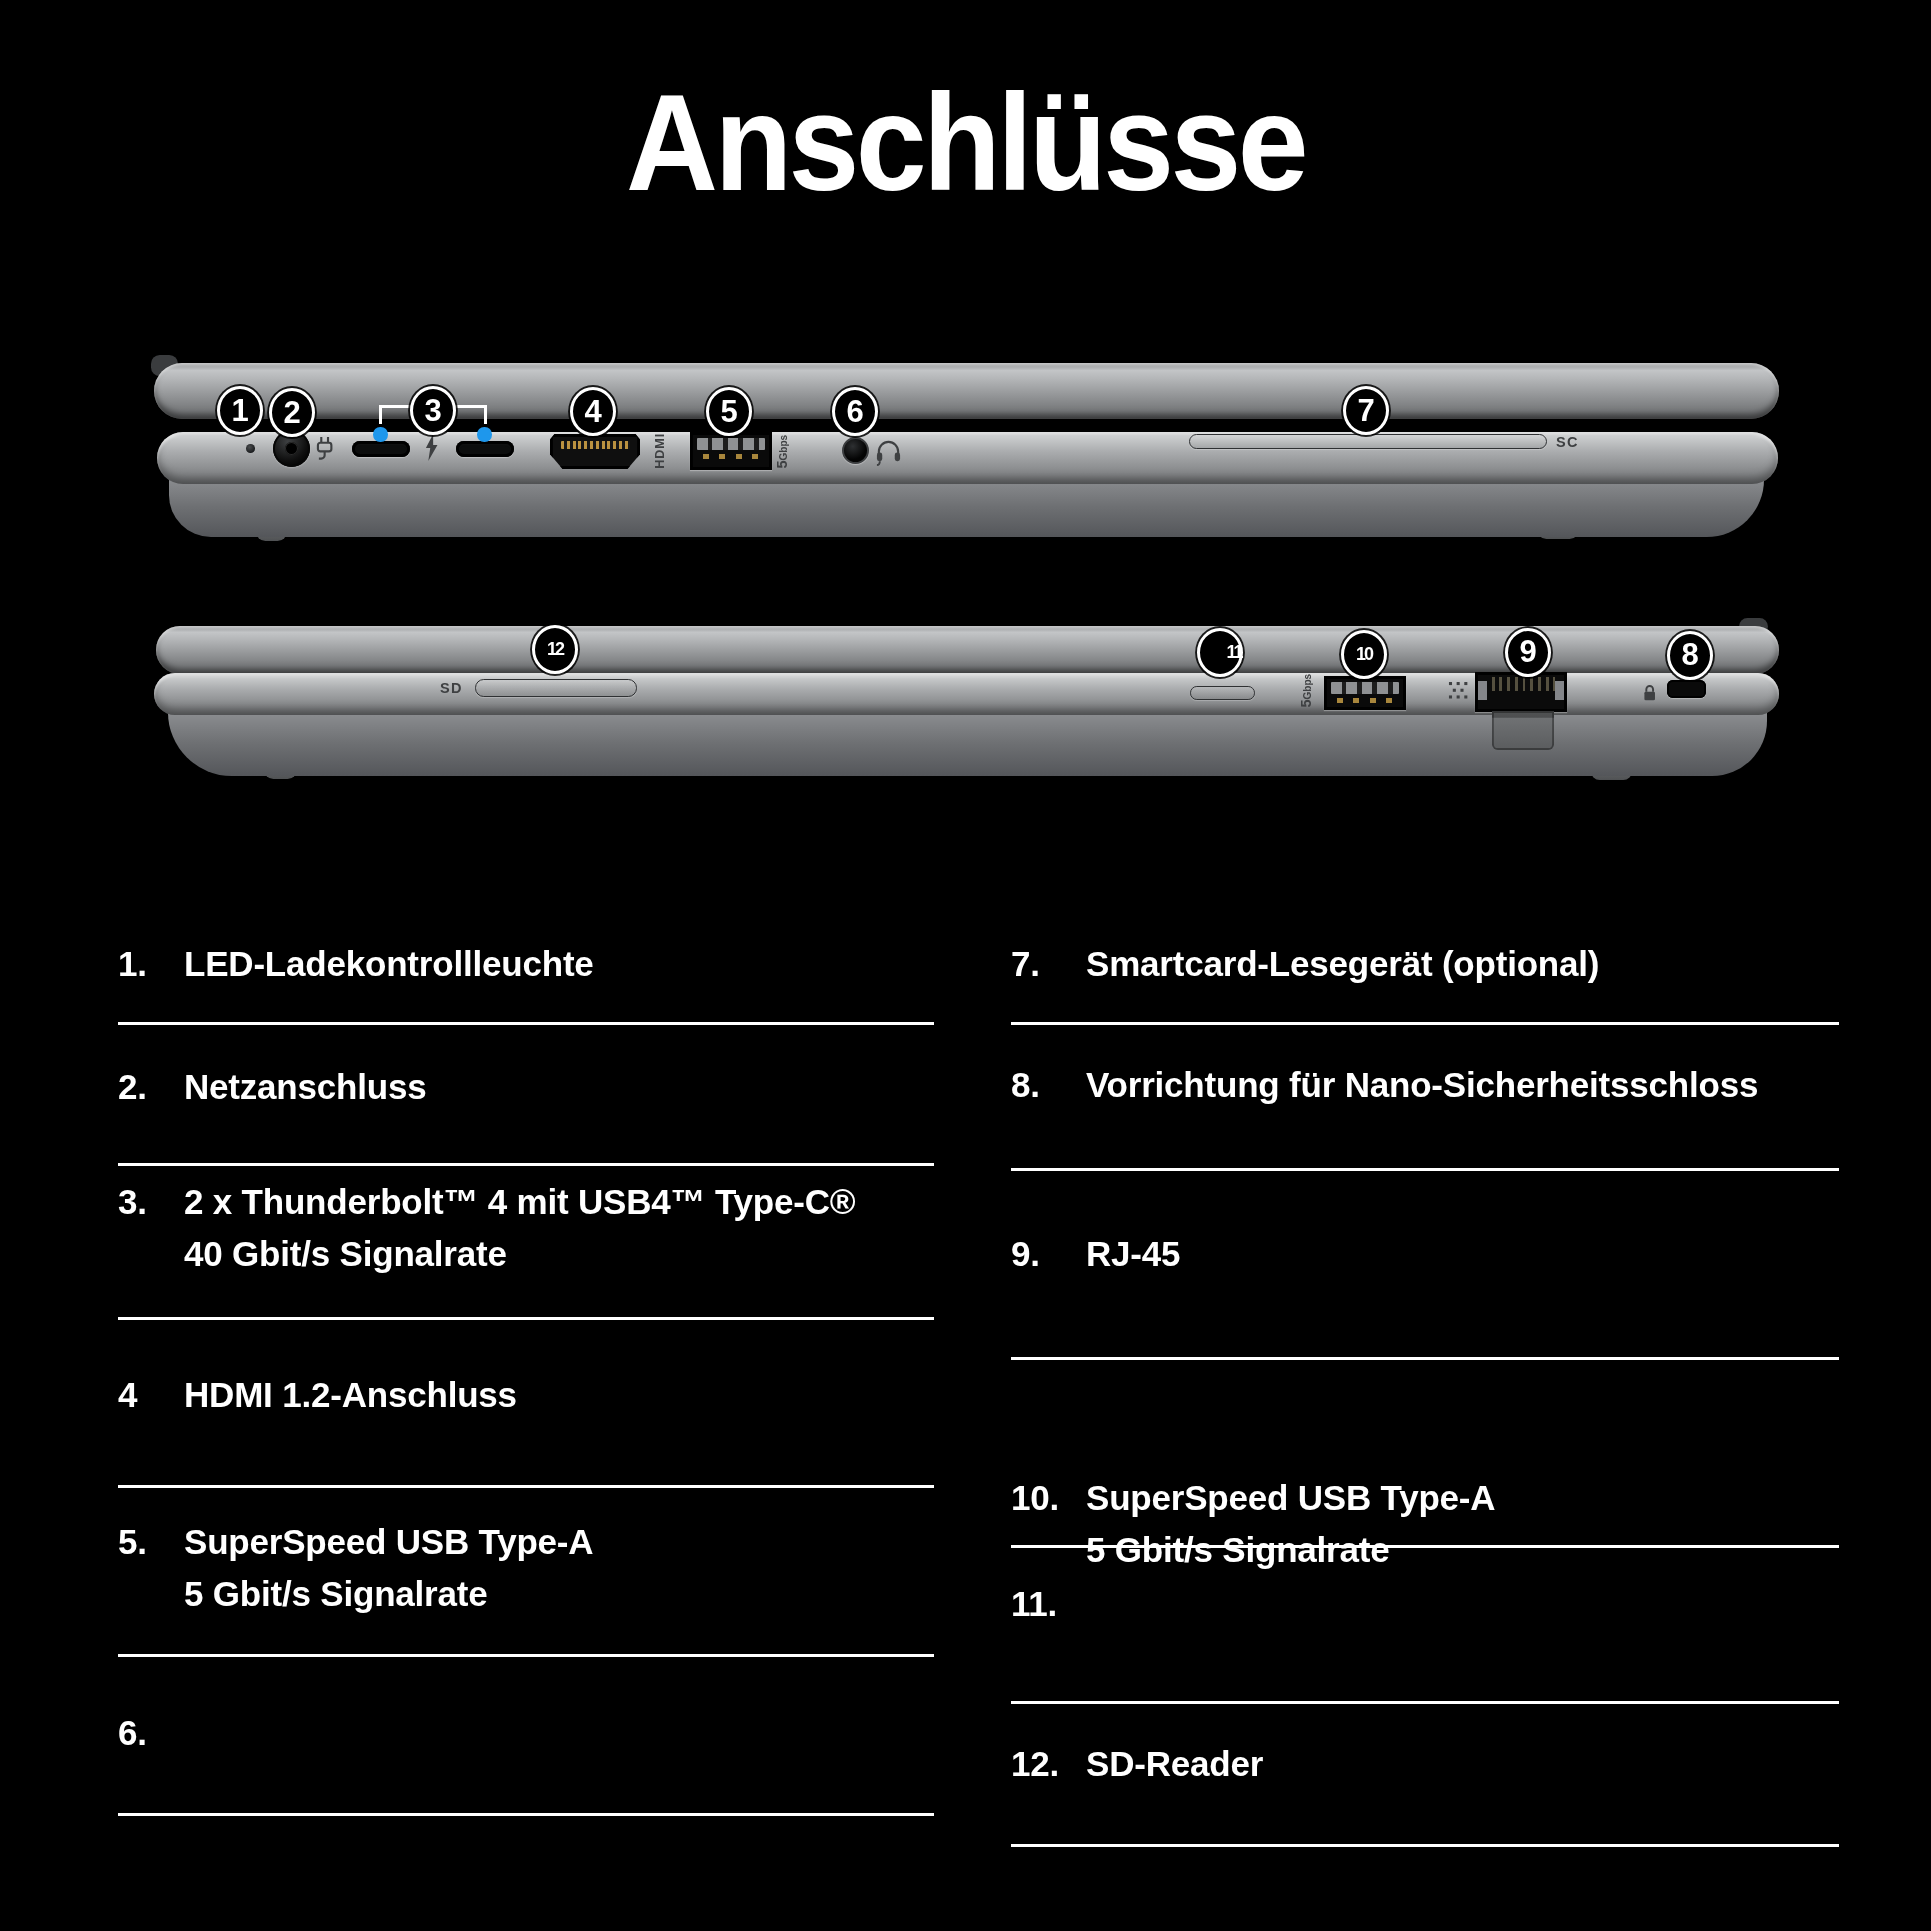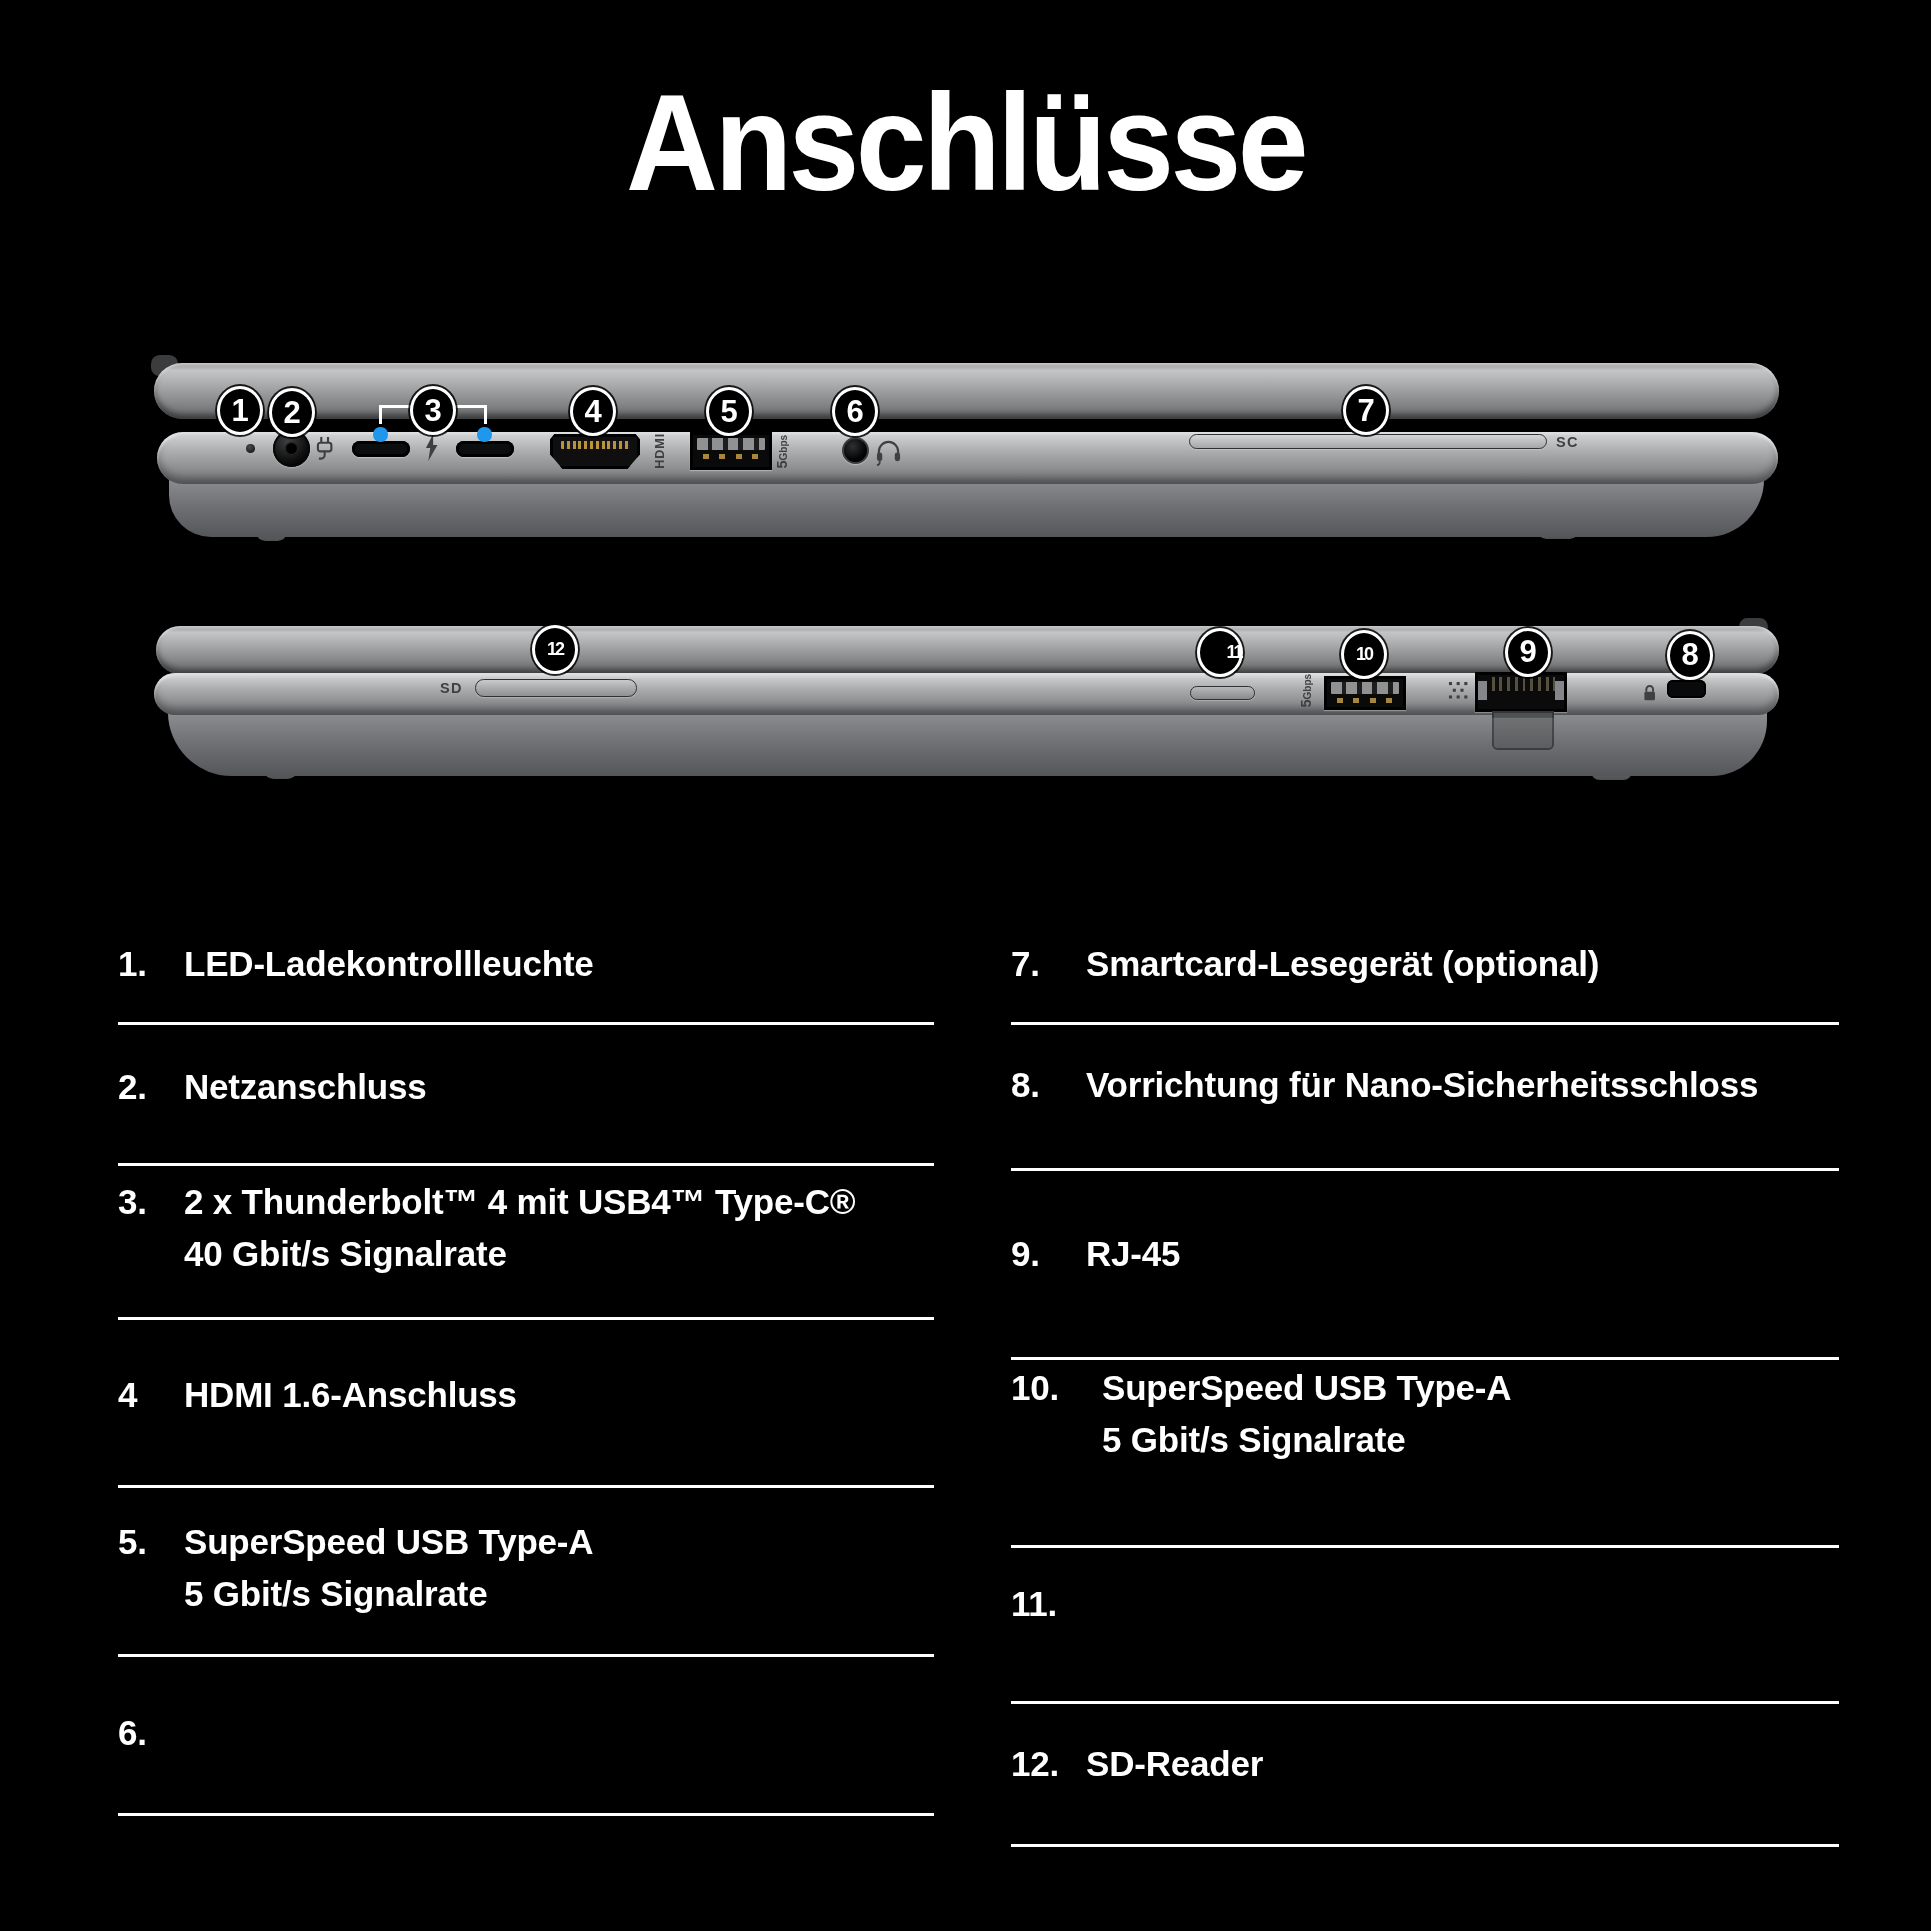--- a/index.html
+++ b/index.html
@@ -242,21 +242,21 @@
       <span class="num">3.</span>
       <span>
           <div class="l1">2 x Thunderbolt™ 4 mit USB4™ Type-C®</div>
           <div class="l2">40 Gbit/s Signalrate</div>
         </span>
     </div>
     <div class="rule" style="left:118px;top:1317px;width:816px;"></div>
 
     <div class="item l" style="left:118px;top:1369px;">
       <span class="num">4</span>
-      <span><span class="l1">HDMI 1.6-Anschluss</span></span>
+      <span><span class="l1">HDMI 1.2-Anschluss</span></span>
     </div>
     <div class="rule" style="left:118px;top:1485px;width:816px;"></div>
 
     <div class="item l" style="left:118px;top:1516px;">
       <span class="num">5.</span>
       <span>
           <div class="l1">SuperSpeed USB Type-A</div>
           <div class="l2">5 Gbit/s Signalrate</div>
         </span>
     </div>
@@ -278,21 +278,21 @@
       <span><span class="l1">Vorrichtung für Nano-Sicherheitsschloss</span></span>
     </div>
     <div class="rule" style="left:1011px;top:1168px;width:828px;"></div>
 
     <div class="item r" style="left:1011px;top:1228px;">
       <span class="num">9.</span>
       <span><span class="l1">RJ-45</span></span>
     </div>
     <div class="rule" style="left:1011px;top:1357px;width:828px;"></div>
 
-    <div class="item r" style="left:1011px;top:1362px;gap:16px;">
+    <div class="item r" style="left:1011px;top:1472px;">
       <span class="num">10.</span>
       <span>
           <div class="l1">SuperSpeed USB Type-A</div>
           <div class="l2">5 Gbit/s Signalrate</div>
         </span>
     </div>
     <div class="rule" style="left:1011px;top:1545px;width:828px;"></div>
 
     <div class="item r" style="left:1011px;top:1578px;">
       <span class="num">11.</span>

